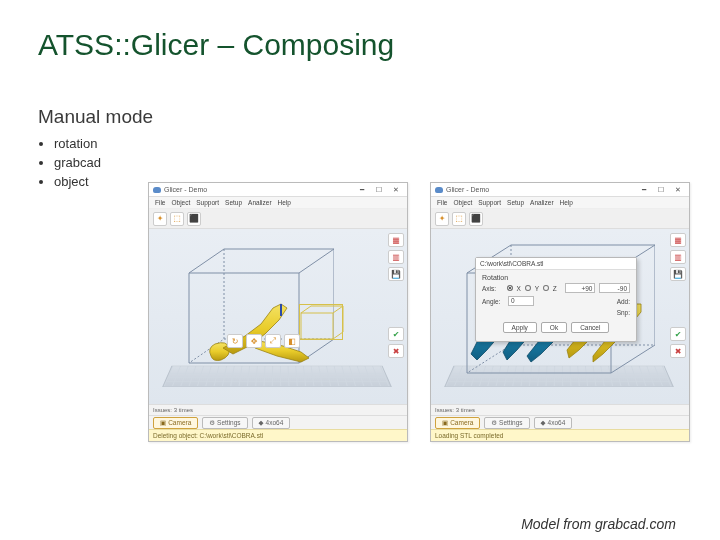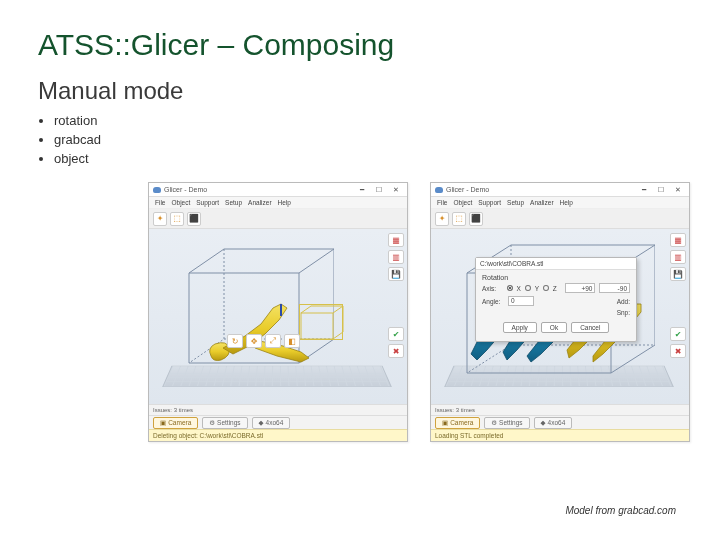--- a/index.html
+++ b/index.html
@@ -7,21 +7,21 @@
     width: 720px;
     height: 540px;
     background: #fff;
     font-family: Arial, Helvetica, sans-serif;
     color: #333;
     position: relative;
     padding: 20px 38px;
     overflow: hidden;
   }
   .title { font-size: 30px; font-weight: 400; color: #14532d; margin-top: 8px; }
-  .subtitle { font-size: 24px; font-weight: 400; color: #3a3a3a; margin-top: 15px; }
+  .subtitle { font-size: 19px; font-weight: 400; color: #3a3a3a; margin-top: 44px; }
   .bullets { margin-top: 8px; margin-left: 16px; }
   .bullets li { font-size: 13px; color: #333; list-style: disc; margin-bottom: 4px; }
   .shots { position: absolute; top: 182px; left: 148px; display: flex; gap: 22px; }
   .app {
     width: 260px; height: 260px;
     border: 1px solid #bbb;
     background: #fff;
     display: flex; flex-direction: column;
     font-size: 7px;
     position: relative;
@@ -106,21 +106,21 @@
   .dlg-title { height:12px; background:#fff; border-bottom:1px solid #ddd; display:flex; align-items:center; padding:0 4px; }
   .dlg-body { padding:4px 6px; }
   .dlg-row { display:flex; align-items:center; gap:4px; margin-bottom:3px; }
   .dlg-row label { width:22px; }
   .radio { width:6px; height:6px; border:1px solid #777; border-radius:50%; display:inline-block; }
   .radio.on { background:#333; box-shadow: inset 0 0 0 1px #fff; }
   .txtfield { border:1px solid #bbb; background:#fff; height:10px; width:26px; padding:0 2px; }
   .spin { border:1px solid #bbb; background:#fff; height:10px; width:32px; display:flex; align-items:center; justify-content:flex-end; padding:0 2px; }
   .dlg-btns { display:flex; gap:4px; justify-content:center; padding:3px 0 4px; }
   .dlg-btn { border:1px solid #aaa; background:#fff; border-radius:2px; padding:1px 8px; font-size:6.5px; }
-  .footnote { position:absolute; right:44px; bottom:24px; font-style:italic; font-size:10px; color:#333; }
+  .footnote { position:absolute; right:44px; bottom:8px; font-style:italic; font-size:14px; color:#333; }
   .red { color:#c94040; }
   .green { color:#35a24a; }
   .orange { color:#d8902c; }
 </style>
 </head>
 <body>
 
 <h1 class="title">ATSS::Glicer – Composing</h1>
 <h2 class="subtitle">Manual mode</h2>
 <ul class="bullets">

